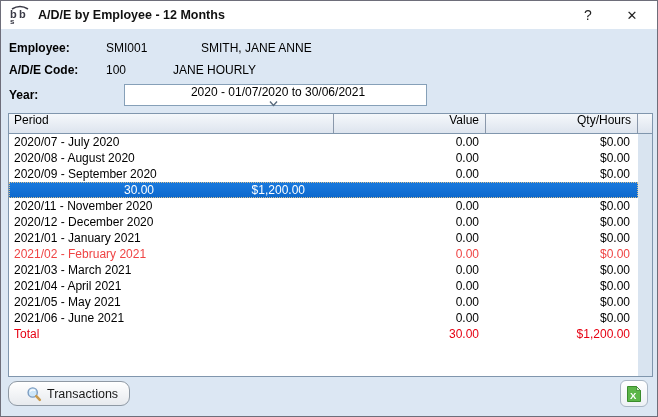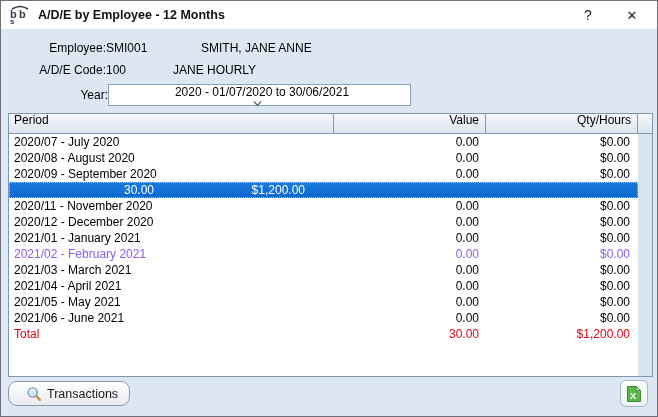--- a/index.html
+++ b/index.html
@@ -25,24 +25,24 @@
   .titlebar-btn {
     width: 30px; height: 24px; display: flex; align-items: center; justify-content: center;
     font-size: 14px; color: #222; cursor: default; background: transparent; border: none;
     font-family: "Liberation Sans", sans-serif;
   }
   .titlebar-btn.close { font-size: 13px; margin-left: 14px; }
 
   
   .info { padding: 8px 8px 0 8px; }
   .info-row { height: 22px; display: flex; align-items: center; }
-  .info-label { width: 97px; font-weight: normal; text-align: right; }
+  .info-label { width: 97px; font-weight: bold; }
   .info-code { width: 95px; }
   .info-code.narrow { width: 67px; }
-  .year-row { height: 24px; display: flex; align-items: center; margin-top: 2px; }
+  .year-row { height: 24px; display: flex; align-items: center; margin-top: 2px; gap: 16px; }
   .year-row .info-label { width: 99px; }
 
   .combobox {
     width: 303px; height: 22px;
     background: #fff; border: 1px solid #86a0b8;
     display: flex; align-items: center;
     padding-left: 5px; cursor: default; flex-direction: column;
   }
   .combobox-value { flex: 1 1 auto; }
   .chevron-down { width: 9px; height: 9px; margin-right: 9px; flex: 0 0 auto; }
@@ -86,21 +86,21 @@
   .cell-period { width: 325px; padding-left: 5px;  overflow: hidden; white-space: nowrap; }
   .cell-qty    { width: 152px; padding-right: 7px; text-align: right; }
   .cell-value  { width: 152px; padding-right: 8px; text-align: right; }
 
   .trow.row-selected {
     background: linear-gradient(#1a7ade, #0d68cc);
     color: #fff;
     outline: 1px dotted #d8c08e;
     outline-offset: -1px;
   }
-  .trow.row-current { color: #8b5cf6; justify-content: space-between; }
+  .trow.row-current { color: #ef4444; justify-content: space-between; }
   .trow.total-row { color: #e60012; }
 
   
   .footer {
     position: absolute; left: 0; right: 0; bottom: 0; height: 42px;
     display: flex; align-items: center; justify-content: space-between;
     padding: 0 9px 3px 7px;
   }
   .btn {
     height: 25px;

